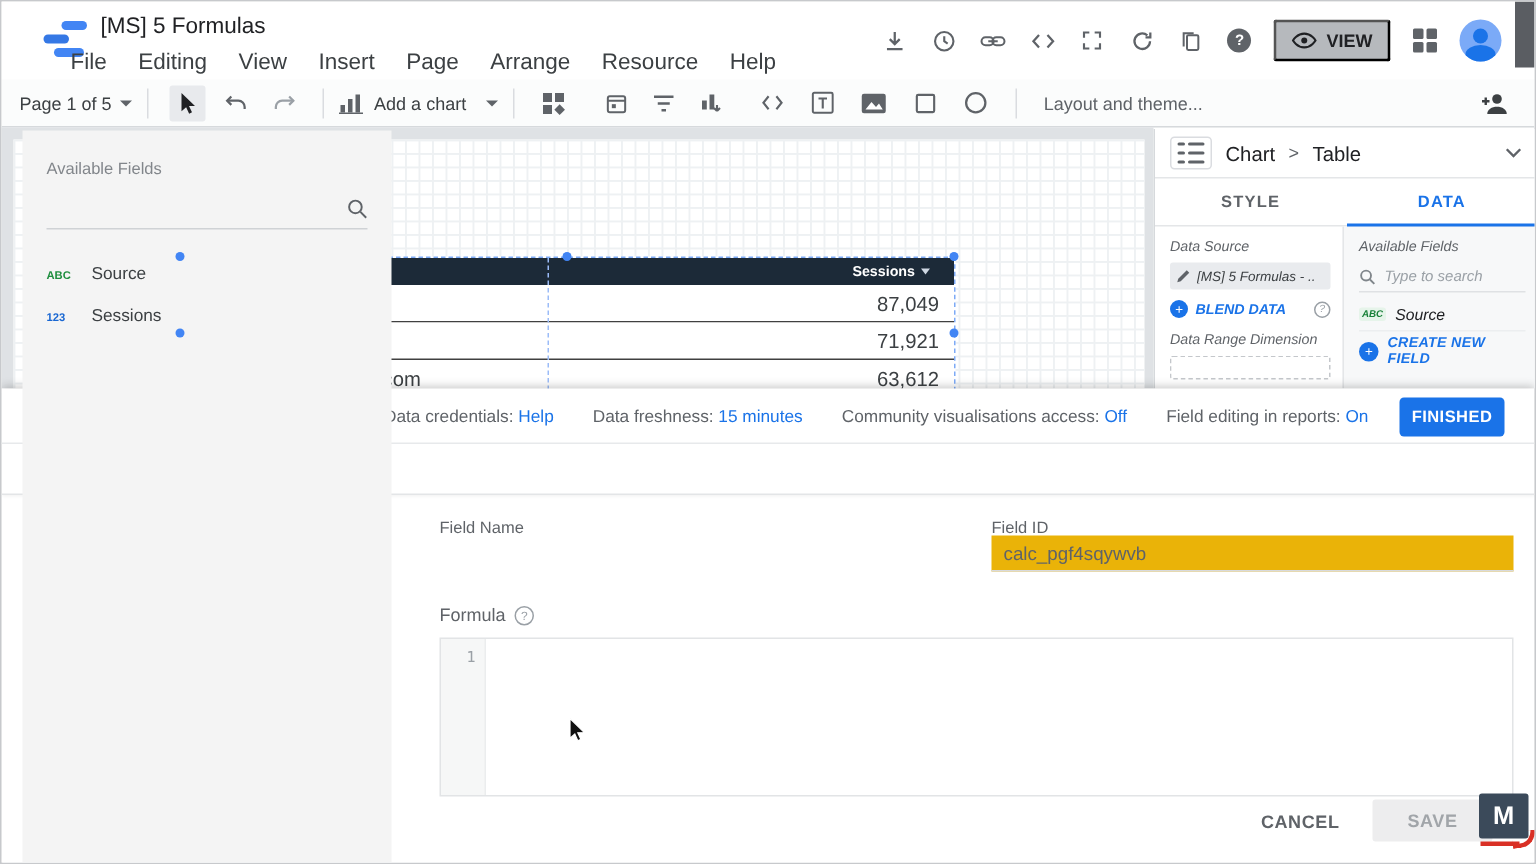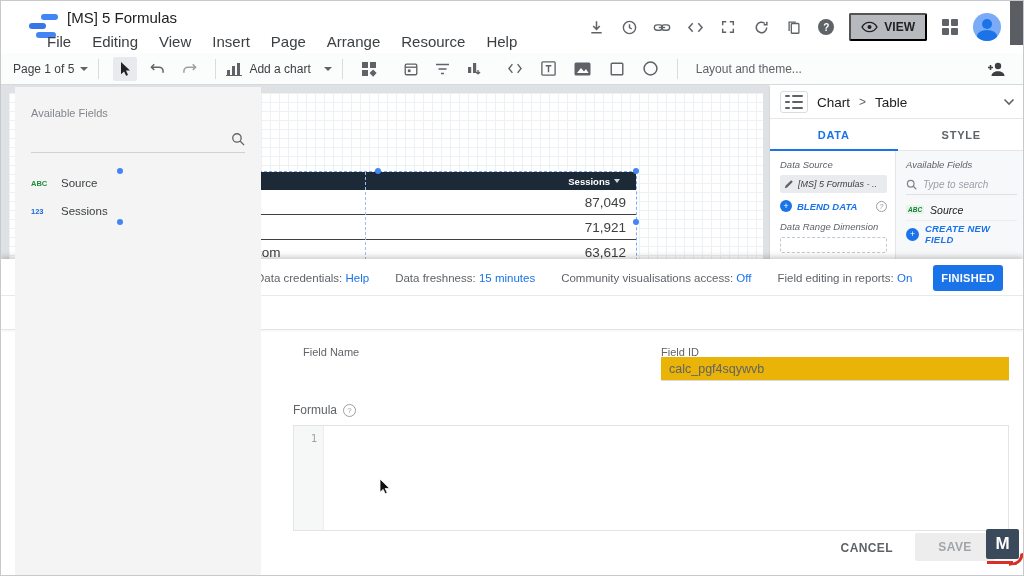--- a/index.html
+++ b/index.html
@@ -380,22 +380,22 @@
       <span class="bc">Chart</span>
       <span class="bc-sep">&gt;</span>
       <span class="bc">Table</span>
       <span class="chev">
         <svg width="12" height="8" viewBox="0 0 12 8" fill="none" stroke="#5f6368" stroke-width="1.6">
             <path d="M1.5 1.5L6 6l4.5-4.5"></path>
           </svg>
       </span>
     </div>
     <div class="props-tabs">
+      <span class="ptab">STYLE</span>
       <span class="ptab active">DATA</span>
-      <span class="ptab">STYLE</span>
     </div>
     <div class="props-body">
       <div class="pcol-l">
         <div class="plabel">Data Source</div>
         <div class="ds-chip">
           <span>
             <svg width="10" height="10" viewBox="0 0 12 12">
                 <path d="M1 11l.8-2.8L8.6 1.4l2 2L3.8 10.2z" fill="#5f6368"></path>
               </svg>
           </span>
@@ -466,21 +466,21 @@
     <div class="fp-row">
       <span class="fp-badge green">ABC</span>
       <span class="fp-name">Source</span>
     </div>
     <div class="fp-row">
       <span class="fp-badge blue">123</span>
       <span class="fp-name">Sessions</span>
     </div>
   </div>
 
-  <span class="form-label" style="left:292px;top:345px;margin-left:10px;">Field Name</span>
+  <span class="form-label" style="left:292px;top:345px;">Field Name</span>
 
   <span class="form-label" style="left:660px;top:345px;">Field ID</span>
   <input class="ufield" style="left: 660px; top: 356px; width: 348px;" id="field-id-input" readonly="" value="calc_pgf4sqywvb">
 
   <div class="formula-row-label">
     <span>Formula</span>
     <span class="help-o2">?</span>
   </div>
   <span class="format-formula">FORMAT FORMULA</span>
 

